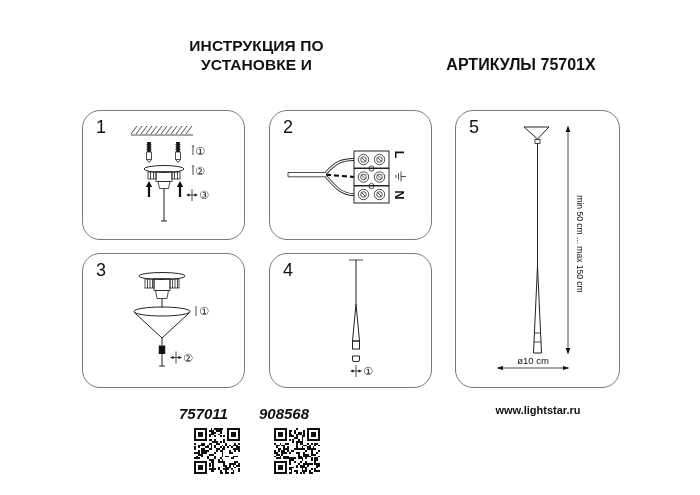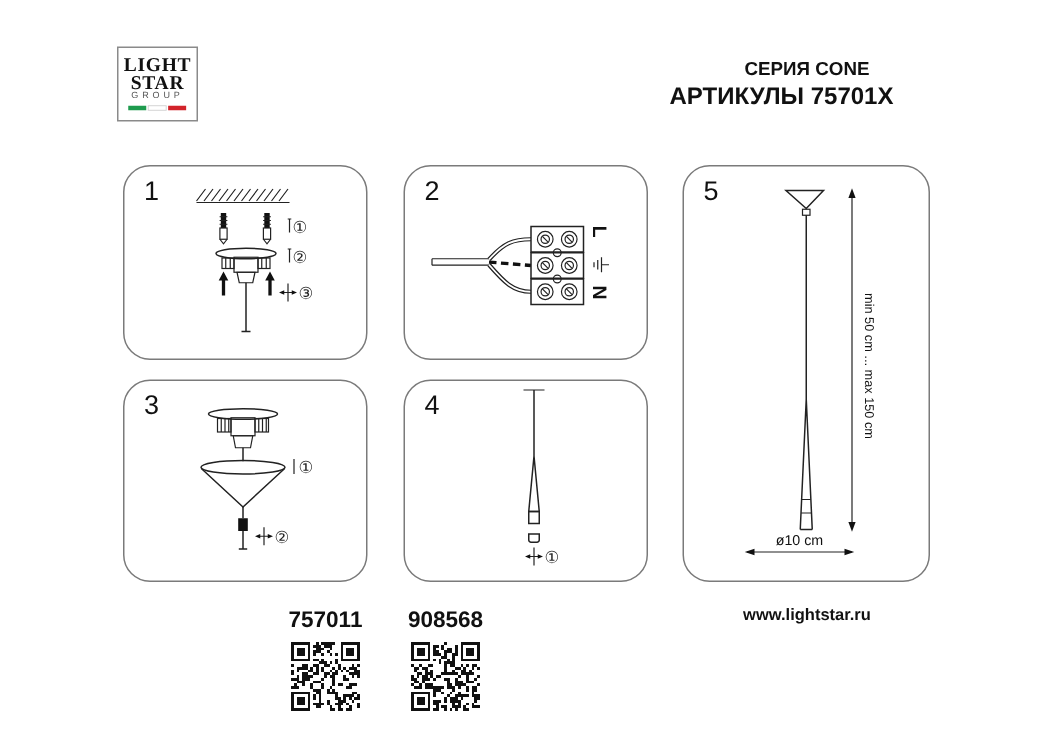--- a/index.html
+++ b/index.html
@@ -28,49 +28,37 @@
   #panel-5{left:455px;top:110px;width:165px;height:278px;}
   .panel-num{position:absolute;left:13px;top:6px;font-size:18px;font-weight:400;color:#111;}
   .diagram{position:absolute;left:0;top:0;}
   .ln{stroke:#222;stroke-width:1;fill:none;}
   .lnthin{stroke:#222;stroke-width:.8;fill:none;}
   .fill{fill:#111;stroke:none;}
   .marker-text{font-family:"DejaVu Sans",sans-serif;font-size:11px;fill:#222;}
   .wire-core{stroke:#fff;stroke-width:1.2;fill:none;}
   .wire-out{stroke:#222;stroke-width:2.8;fill:none;}
   
-  .qr-label{font-weight:700;font-size:15px;text-align:center;}
+  .qr-label{font-weight:700;font-size:15px;text-align:left;font-style:italic;}
   #article-left-label{left:179px;top:405px;width:76px;}
   #article-right-label{left:259px;top:405px;width:76px;}
   #qr-left{left:194px;top:428px;width:46px;height:46px;}
   #qr-right{left:274px;top:428px;width:46px;height:46px;}
   #website-label{left:440px;top:404px;width:196px;text-align:center;font-weight:700;font-size:11px;}
 </style>
 </head>
 <body>
 
 <div id="sheet">
 
-  <div id="logo-box" class="abs">
-    <div style="margin-top:5px;">
-      <div class="lg">LIGHT</div>
-      <div class="lg">STAR</div>
-      <div class="grp">GROUP</div>
-      <svg id="logo-flag" width="40" height="4" viewBox="0 0 40 4">
-        <rect x="0.5" y="0.5" width="12" height="3" fill="#1e9b4e"></rect>
-        <rect x="13.8" y="0.5" width="12" height="3" stroke="#cfcfcf" stroke-width="0.6" fill="#ffffff"></rect>
-        <rect x="27.1" y="0.5" width="12" height="3" fill="#d2232a"></rect>
-      </svg>
-    </div>
-  </div>
 
   <div id="main-title" class="abs">
-  </div>
-
-  <div id="series-label" class="abs">СЕРИЯ CONE</div>
+    <div>ИНСТРУКЦИЯ ПО УСТАНОВКЕ И</div>
+  </div>
+
   <div id="articles-label" class="abs">АРТИКУЛЫ 75701X</div>
 
   <div id="panel-1" class="panel abs">
     <div class="panel-num">1</div>
     <svg class="diagram" width="163" height="130" viewBox="0 0 163 130">
 
       <g>
         <path class="lnthin" d="M48 24 H110"></path>
         <path class="lnthin" d="M48 23 l6 -8 M53 23 l6 -8 M58 23 l6 -8 M63 23 l6 -8 M68 23 l6 -8 M73 23 l6 -8 M78 23 l6 -8 M83 23 l6 -8 M88 23 l6 -8 M93 23 l6 -8 M98 23 l6 -8 M103 23 l6 -8"></path>
       </g>

